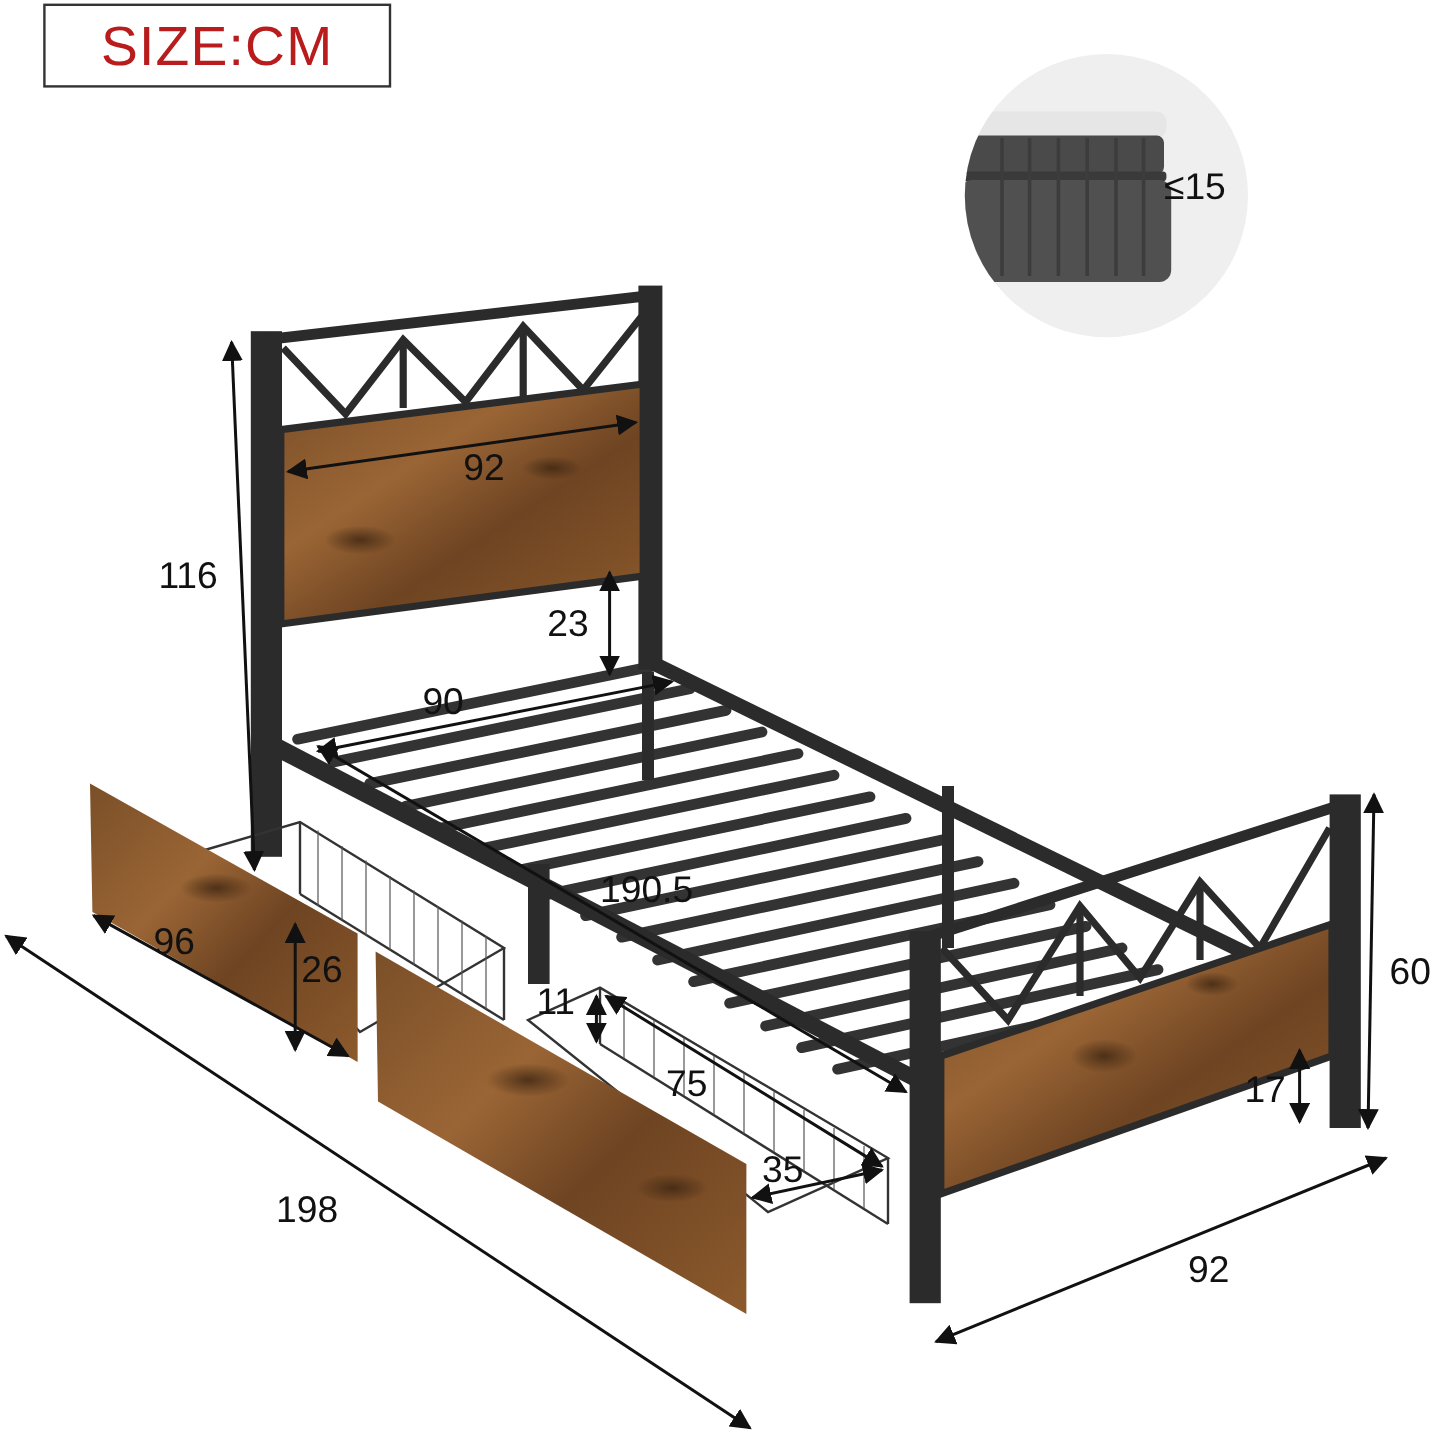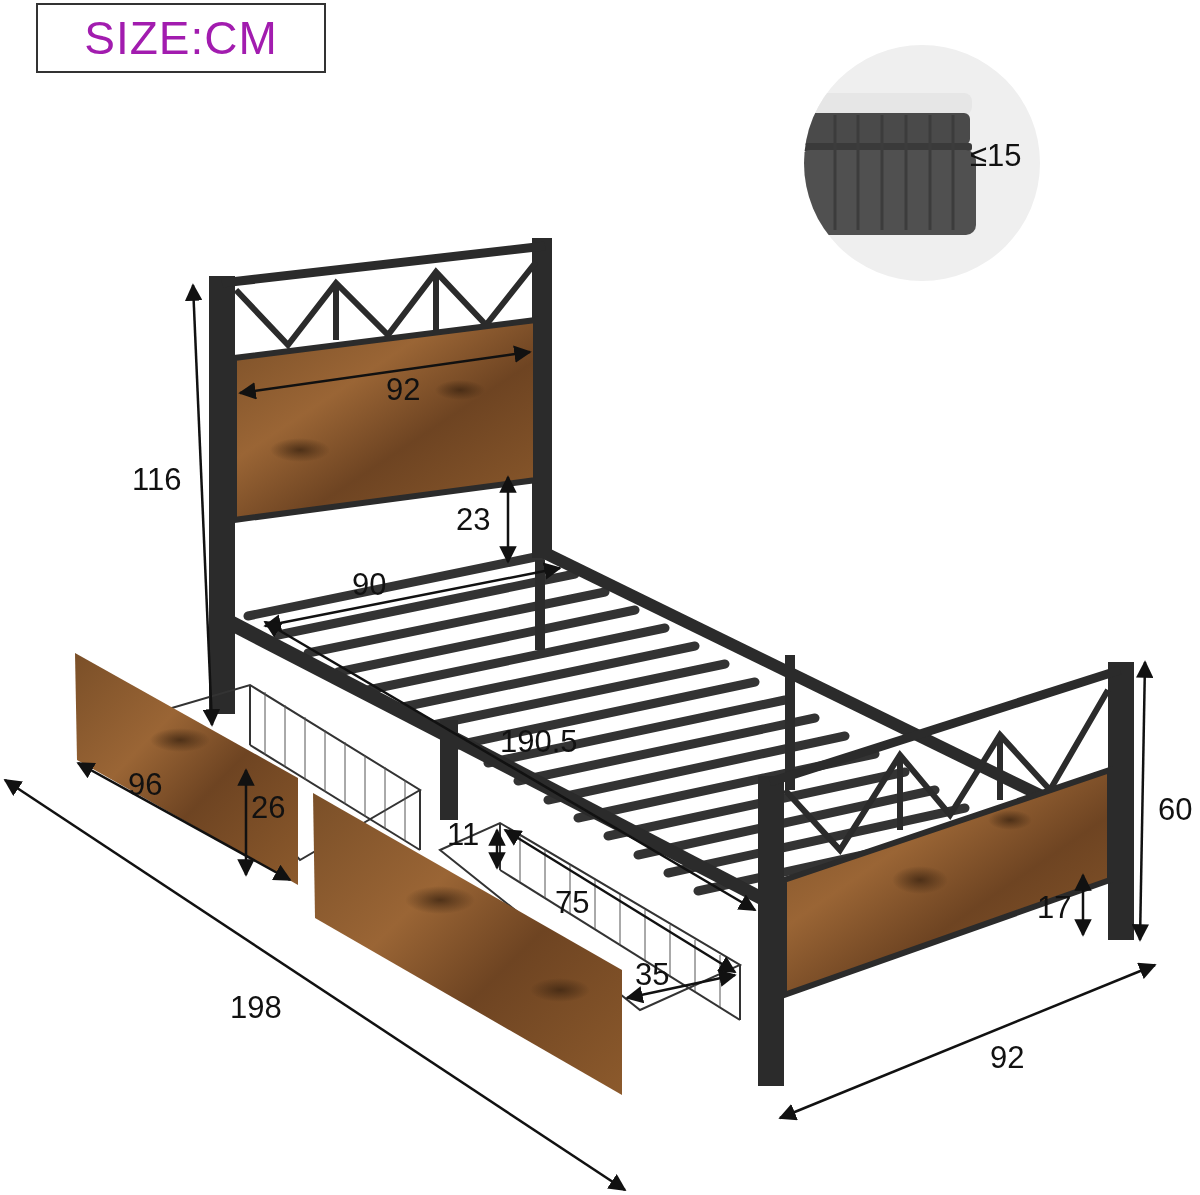--- a/index.html
+++ b/index.html
@@ -1,21 +1,21 @@
 <!DOCTYPE html>
 <html><head>
 <meta charset="utf-8">
 <style>
   html, body { margin: 0; padding: 0; background: #ffffff; }
   body { width: 1200px; height: 1195px; position: relative; overflow: hidden;
          font-family: "Liberation Sans", sans-serif; }
   .size-box { position: absolute; left: 36px; top: 3px; width: 290px; height: 70px;
               border: 2px solid #333; box-sizing: border-box; display: flex;
               align-items: center; justify-content: center; }
-  .size-box span { font-size: 46px; color: #a21caf; letter-spacing: 1px; }
+  .size-box span { font-size: 46px; color: #b91c1c; letter-spacing: 1px; }
   svg.scene { position: absolute; left: 0; top: 0; }
   .dim { font-family: "Liberation Sans", sans-serif; font-size: 31px; fill: #111; }
 </style>
 </head>
 <body>
 
 <div class="size-box">
   <span>SIZE:CM</span>
 </div>
 

